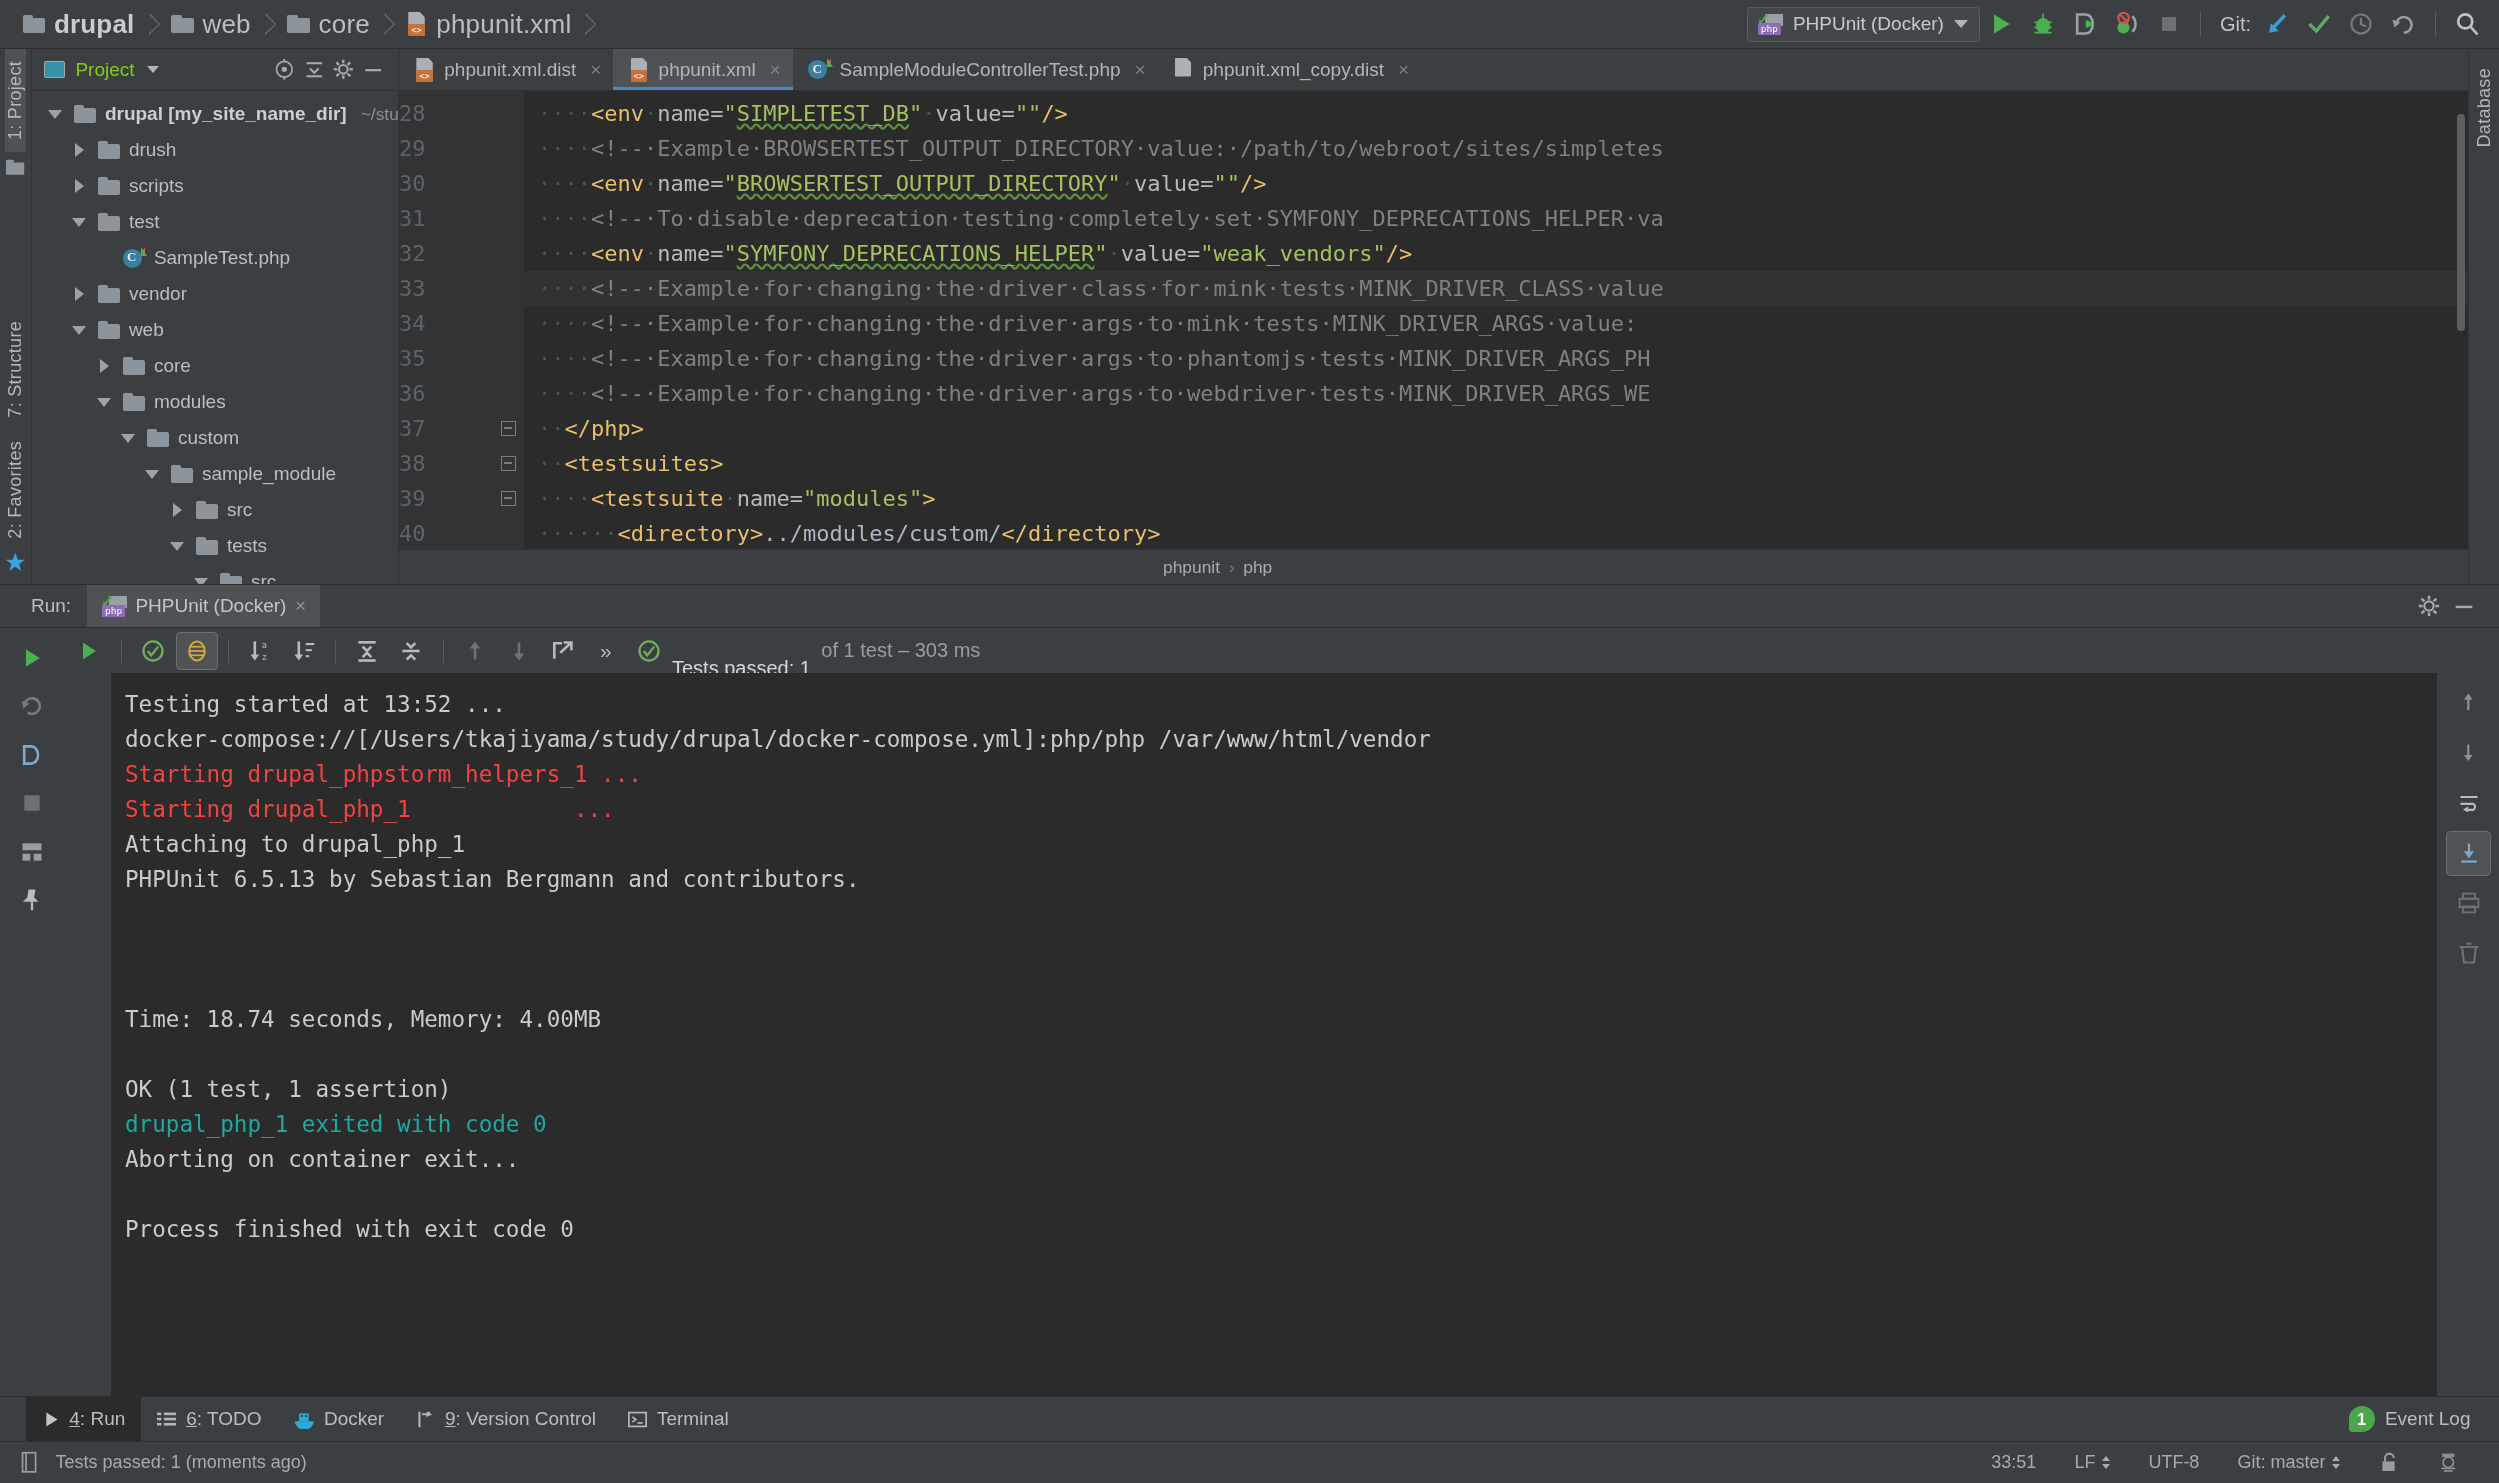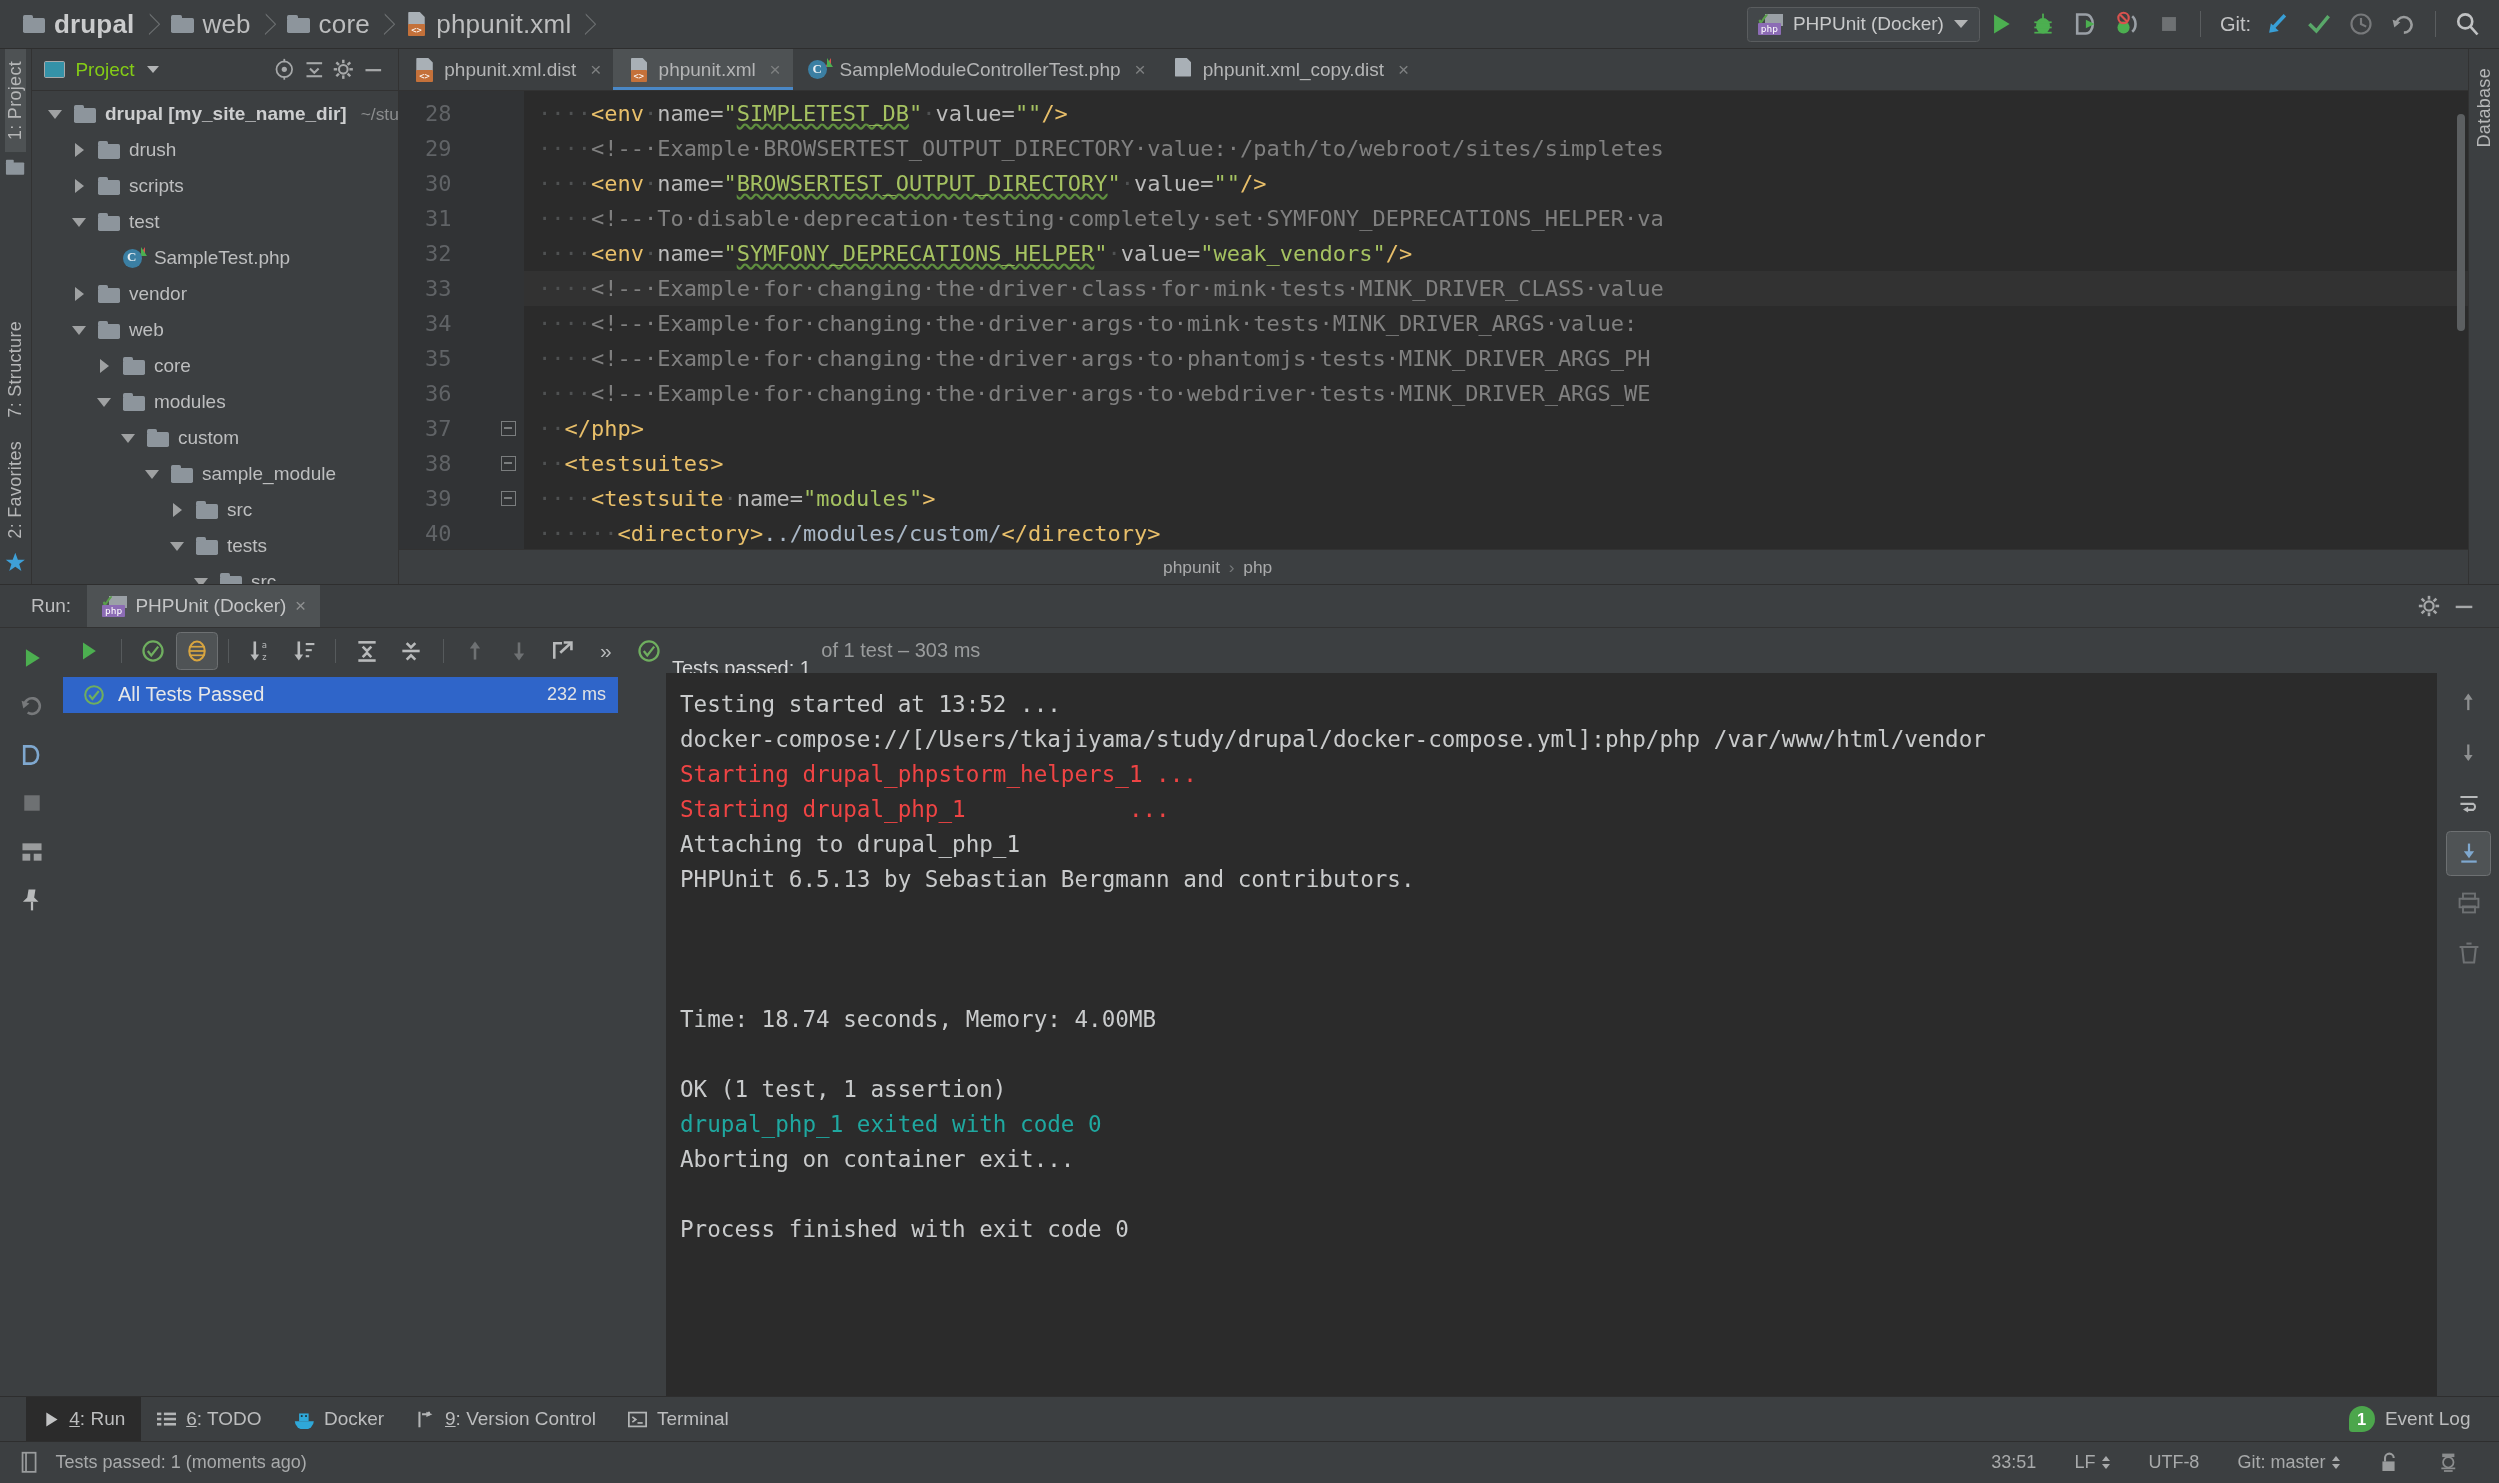--- a/index.html
+++ b/index.html
@@ -143,21 +143,21 @@
     display: flex; align-items: center; gap: 8.7px; padding: 0 12px 0 15.6px;
     font-size: 19px; color: #b4b5b6; position: relative; white-space: nowrap;
   }
   .etab.active { background: #4e5254; }
   .etab.active::after { content:""; position:absolute; left:0; right:0; bottom:0; height:2.6px; background:#4a88c7; }
   .etab .x { color: #7e8081; font-size: 19px; margin-left: 5.2px; }
 
   .editor-wrap { flex: 1; display: flex; min-height: 0; position: relative; background: #2b2b2b; }
   .gutter {
     width: 94px; min-width: 94px; background: #313335; color: #606366;
-    font-family: "DejaVu Sans Mono", monospace; font-size: 22px; text-align: center;
+    font-family: "DejaVu Sans Mono", monospace; font-size: 22px; text-align: left;
     padding-top: 5.2px; user-select: none;
   }
   .gln { height: 35px; line-height: 35px; padding-right: 15.6px; }
   .fold-col { width: 31px; min-width: 31px; background: #313335; padding-top: 5.2px; }
   .foldmark { height: 35px; display:flex; align-items:center; justify-content:center; }
   .foldbox { width: 14.8px; height: 14.8px; border: 1.7px solid #7a7d7e; position: relative; }
   .foldbox::after{content:"";position:absolute;left:1.7px;top:5.2px;width:7.8px;height:1.7px;background:#7a7d7e;}
   .code {
     flex: 1; overflow: hidden; background: #2b2b2b; padding-top: 5.2px;
     font-family: "DejaVu Sans Mono", monospace; font-size: 22px; white-space: pre;
@@ -761,31 +761,20 @@
             <svg width="26" height="26" viewBox="0 0 30 30">
               <circle cx="15" cy="15" r="11" fill="none" stroke="#6fae5f" stroke-width="2.6"></circle>
               <polyline points="9,15 13,20 21,10" fill="none" stroke="#6fae5f" stroke-width="2.6"></polyline>
             </svg>
             <span class="pass">Tests passed: 1</span>
             <span class="dim">of 1 test – 303 ms</span>
           </div>
         </div>
 
         <div class="run-split">
-          <div class="test-tree" id="ttree">
-              <div class="tt-row sel">
-                <svg width="24" height="24" viewBox="0 0 30 30">
-                  <circle cx="15" cy="15" r="11" fill="none" stroke="#6fae5f" stroke-width="2.6"></circle>
-                  <polyline points="9,15 13,20 21,10" fill="none" stroke="#6fae5f" stroke-width="2.6"></polyline>
-                </svg>
-                <span>All Tests Passed</span>
-                <span class="tt-spacer"></span>
-                <span class="tt-time">232 ms</span>
-              </div>
-            </div>
           <div class="console" id="console"><div class="c-white" style="min-height: 35px;">Testing started at 13:52 ...</div><div class="c-white" style="min-height: 35px;">docker-compose://[/Users/tkajiyama/study/drupal/docker-compose.yml]:php/php /var/www/html/vendor</div><div class="c-red" style="min-height: 35px;">Starting drupal_phpstorm_helpers_1 ...</div><div class="c-red" style="min-height: 35px;">Starting drupal_php_1            ...</div><div class="c-white" style="min-height: 35px;">Attaching to drupal_php_1</div><div class="c-white" style="min-height: 35px;">PHPUnit 6.5.13 by Sebastian Bergmann and contributors.</div><div class="c-white" style="min-height: 35px;">&nbsp;</div><div class="c-white" style="min-height: 35px;">&nbsp;</div><div class="c-white" style="min-height: 35px;">&nbsp;</div><div class="c-white" style="min-height: 35px;">Time: 18.74 seconds, Memory: 4.00MB</div><div class="c-white" style="min-height: 35px;">&nbsp;</div><div class="c-white" style="min-height: 35px;">OK (1 test, 1 assertion)</div><div class="c-cyan" style="min-height: 35px;">drupal_php_1 exited with code 0</div><div class="c-white" style="min-height: 35px;">Aborting on container exit...</div><div class="c-white" style="min-height: 35px;">&nbsp;</div><div class="c-white" style="min-height: 35px;">Process finished with exit code 0</div></div>
           <div class="run-rstrip">
             <div class="rl-btn">
               <svg width="22.6" height="22.6" viewBox="0 0 26 26">
                 <line x1="13" y1="5" x2="13" y2="22" stroke="#8e9091" stroke-width="2.6"></line>
                 <polygon points="8,10 18,10 13,3" fill="#8e9091"></polygon>
               </svg>
             </div>
             <div class="rl-btn">
               <svg width="22.6" height="22.6" viewBox="0 0 26 26">

